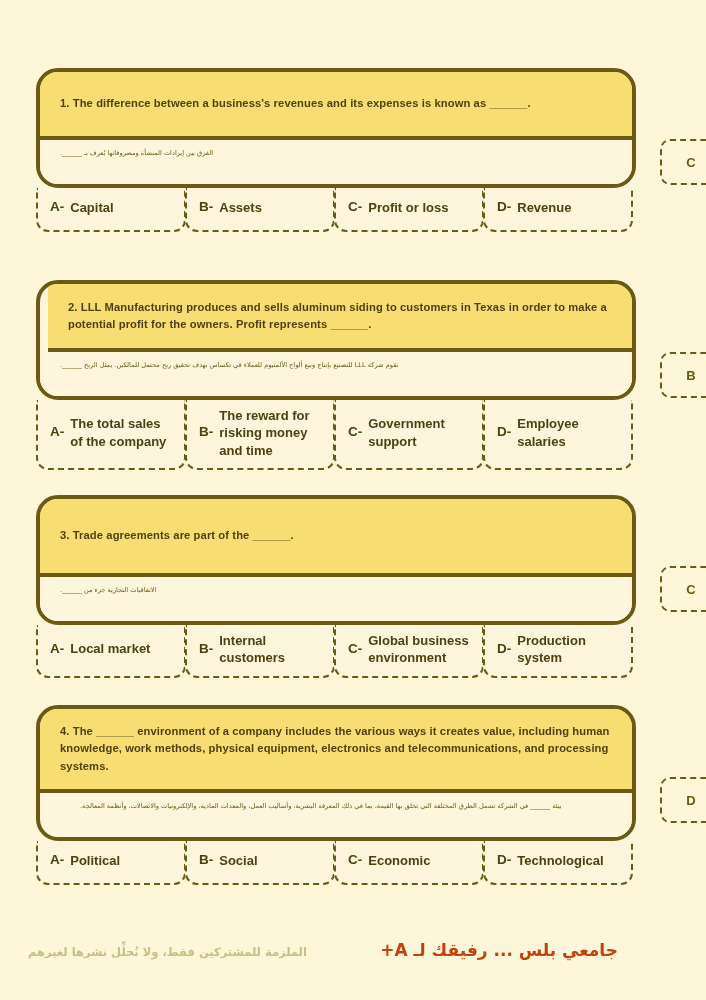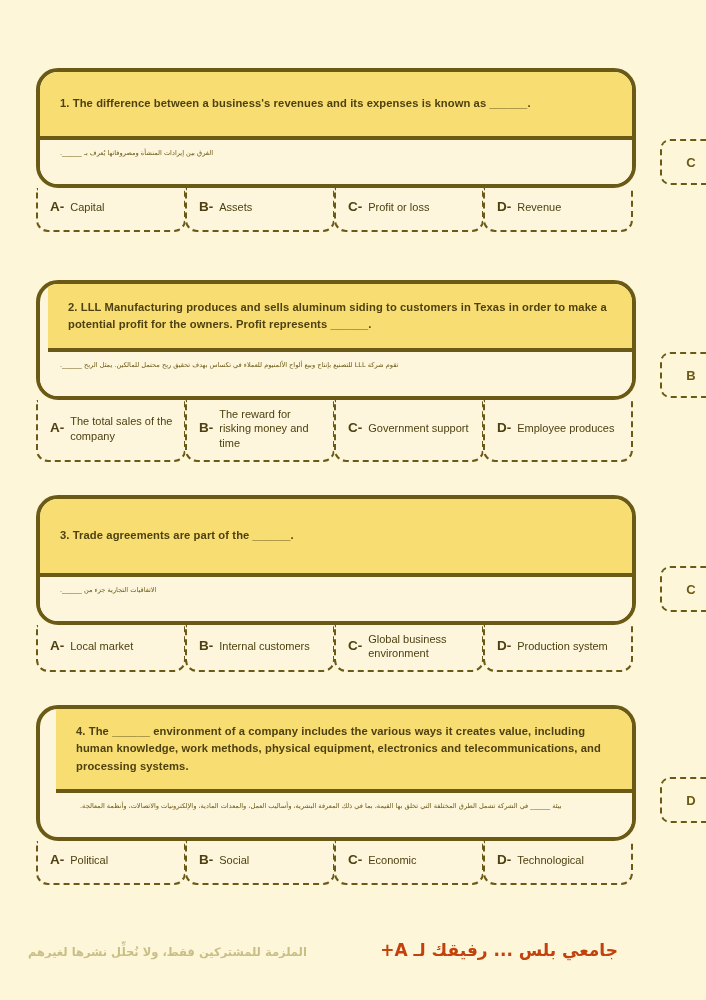--- a/index.html
+++ b/index.html
@@ -96,22 +96,22 @@
   .opt-letter {
     color: #4E4111;
     font-size: 13.5px;
     font-weight: bold;
     margin-right: 6px;
     flex: 0 0 auto;
     line-height: 1.1;
   }
   .opt-label {
     color: #4E4111;
-    font-size: 11px;
-    font-weight: normal;
+    font-size: 13px;
+    font-weight: bold;
     line-height: 1.35;
   }
 
   
   .answer {
     position: absolute;
     width: 62px;
     height: 46px;
     box-sizing: border-box;
     border: 2px dashed #6B5A15;
@@ -212,21 +212,21 @@
       <div class="opt">
         <span class="opt-letter">B-</span>
         <span class="opt-label">The reward for risking money and time</span>
       </div>
       <div class="opt">
         <span class="opt-letter">C-</span>
         <span class="opt-label">Government support</span>
       </div>
       <div class="opt">
         <span class="opt-letter">D-</span>
-        <span class="opt-label">Employee produces</span>
+        <span class="opt-label">Employee salaries</span>
       </div>
     </div>
   </div>
   <div class="answer" style="left:660px; top:352px;">
     <span>B</span>
   </div>
 
   <div class="q-block" style="top:495px;">
     <div class="q-card">
       <div class="q-en" style="min-height:78px;padding-left:20px;">
@@ -255,21 +255,21 @@
         <span class="opt-label">Production system</span>
       </div>
     </div>
   </div>
   <div class="answer" style="left:660px; top:566px;">
     <span>C</span>
   </div>
 
   <div class="q-block" style="top:705px;">
     <div class="q-card">
-      <div class="q-en" style="min-height:80px; align-items:flex-start;margin-left:16px;">
+      <div class="q-en" style="min-height:80px; align-items:flex-start;">
         <span class="q-text"><span>4.</span>
         <span>The ______ environment of a company includes the various ways it creates value, including human knowledge, work methods, physical equipment, electronics and telecommunications, and processing systems.</span></span>
       </div>
       <div class="q-ar" style="min-height:40px;margin-left:20px;">
         <span>بيئة ______ في الشركة تشمل الطرق المختلفة التي تخلق بها القيمة، بما في ذلك المعرفة البشرية، وأساليب العمل، والمعدات المادية، والإلكترونيات والاتصالات، وأنظمة المعالجة.</span>
       </div>
     </div>
     <div class="opts">
       <div class="opt">
         <span class="opt-letter">A-</span>

